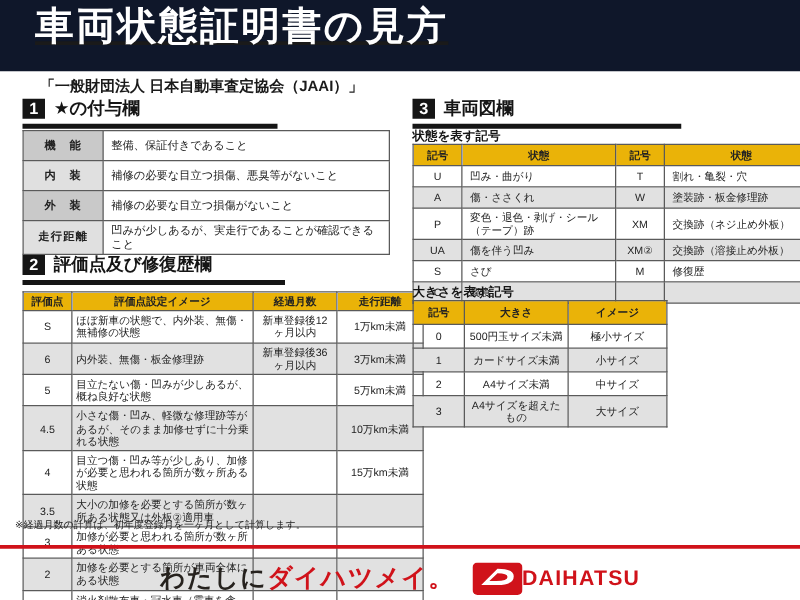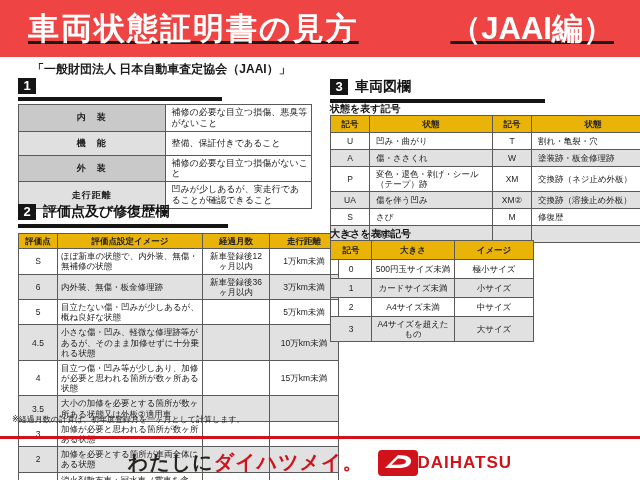--- a/index.html
+++ b/index.html
@@ -2,22 +2,22 @@
 <html><head>
 <meta charset="utf-8">
 <style>
   html,body{margin:0;padding:0;}
   body{
     width:640px;height:480px;position:relative;overflow:hidden;
     background:#ffffff;color:#1a1a1a;
     font-family:"Liberation Sans","DejaVu Sans",sans-serif;
   }
   
-  .hdr{position:absolute;top:0;left:0;width:640px;height:57px;background:#ef4444;
-       display:flex;align-items:center;text-decoration:underline;}
+  .hdr{position:absolute;top:0;left:0;width:640px;height:57px;background:#0f172a;
+       display:flex;align-items:flex-start;text-decoration:underline;}
   .hdr-title{color:#fff;font-weight:bold;font-size:31px;letter-spacing:2px;margin-left:28px;white-space:nowrap;}
   .hdr-suffix{color:#fff;font-weight:bold;font-size:31px;margin-left:auto;margin-right:26px;white-space:nowrap;}
   .subtitle{position:absolute;top:61px;left:8px;font-size:12px;font-weight:bold;color:#1a1a1a;white-space:nowrap;margin-left:24px;}
 
   
   .sec-head{position:absolute;display:flex;align-items:center;gap:7px;
             border-bottom:4px solid #151515;padding-bottom:3px;}
   .sec-num{background:#151515;color:#fff;font-weight:bold;font-size:13px;
            min-width:18px;height:16px;line-height:16px;text-align:center;display:inline-block;}
   .sec-title{font-weight:bold;font-size:14px;color:#151515;white-space:nowrap;}
@@ -62,36 +62,36 @@
   .slogan .dk{color:#26221e;}
   .slogan .rd{color:#d0121a;}
   .brand-wrap{display:flex;align-items:center;gap:0;}
   .brand-text{font-size:17px;font-weight:bold;color:#d0121a;letter-spacing:1px;white-space:nowrap;}
 </style>
 </head>
 <body>
 
 <div class="hdr">
   <span class="hdr-title">車両状態証明書の見方</span>
-  <span class="hdr-suffix">（JAAI編）</span>
 </div>
 <div class="subtitle">「一般財団法人 日本自動車査定協会（JAAI）」</div>
 
 <div class="sec-head" id="sec1-head">
   <span class="sec-num">1</span>
+  <span class="sec-title">★の付与欄</span>
 </div>
 <table id="tbl1">
   <tbody>
       <tr>
+    <td class="lab" style="width:57px">機　能</td>
+    <td class="l">整備、保証付きであること</td>
+  </tr>
+  <tr>
     <td class="lab">内　装</td>
     <td class="l">補修の必要な目立つ損傷、悪臭等がないこと</td>
-  </tr>
-  <tr>
-    <td class="lab" style="width:57px">機　能</td>
-    <td class="l">整備、保証付きであること</td>
   </tr>
   <tr>
     <td class="lab">外　装</td>
     <td class="l">補修の必要な目立つ損傷がないこと</td>
   </tr>
   <tr>
     <td class="lab">走行距離</td>
     <td class="l">凹みが少しあるが、実走行であることが確認できること</td>
   </tr>
 </tbody>

